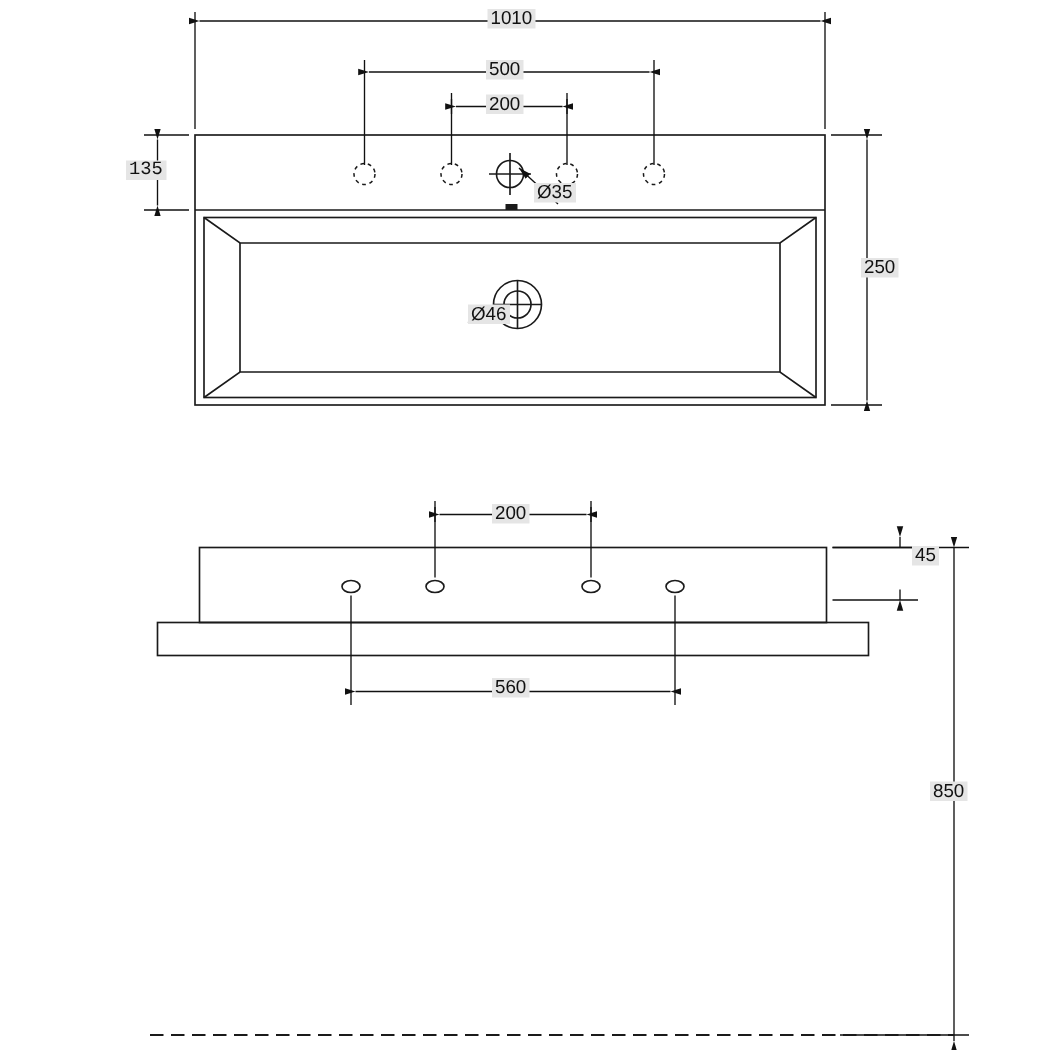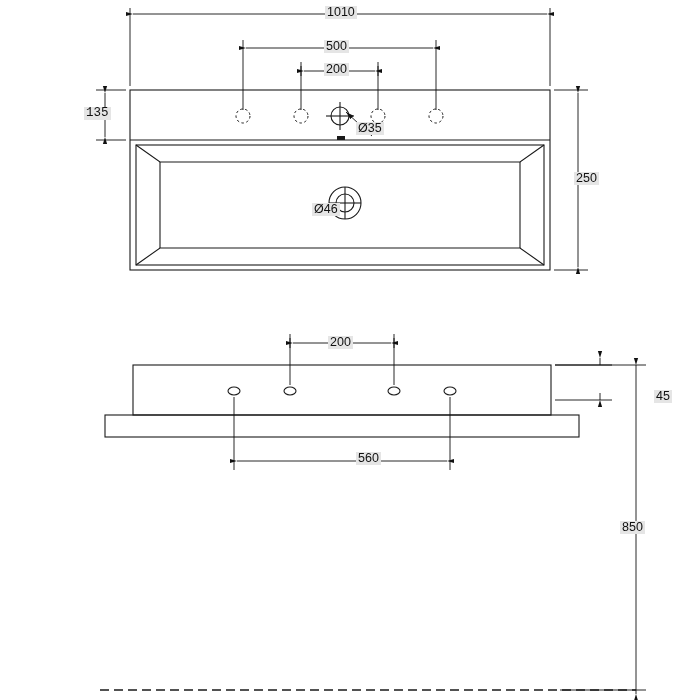--- a/index.html
+++ b/index.html
@@ -159,17 +159,17 @@
   </svg>
 
   <div class="dim-label" style="left:325px; top:6px;">1010</div>
   <div class="dim-label" style="left:324px; top:40px;">500</div>
   <div class="dim-label" style="left:324px; top:63px;">200</div>
   <div class="dim-label" style="left:84px; top:107px;font-family:Liberation Mono, monospace;">135</div>
   <div class="dim-label" style="left:574px; top:172px;">250</div>
   <div class="dim-label" style="left:356px; top:122px;">Ø35</div>
   <div class="dim-label" style="left:272px; top:203px;margin-left:40px;">Ø46</div>
   <div class="dim-label" style="left:328px; top:336px;">200</div>
-  <div class="dim-label" style="left:328px; top:452px;margin-left:28px;">560</div>
-  <div class="dim-label" style="left:608px; top:390px;margin-left:46px;">45</div>
+  <div class="dim-label" style="left:328px; top:452px;">560</div>
+  <div class="dim-label" style="left:608px; top:364px;">45</div>
   <div class="dim-label" style="left:620px; top:521px;">850</div>
 
 </div>
 
 </body></html>

